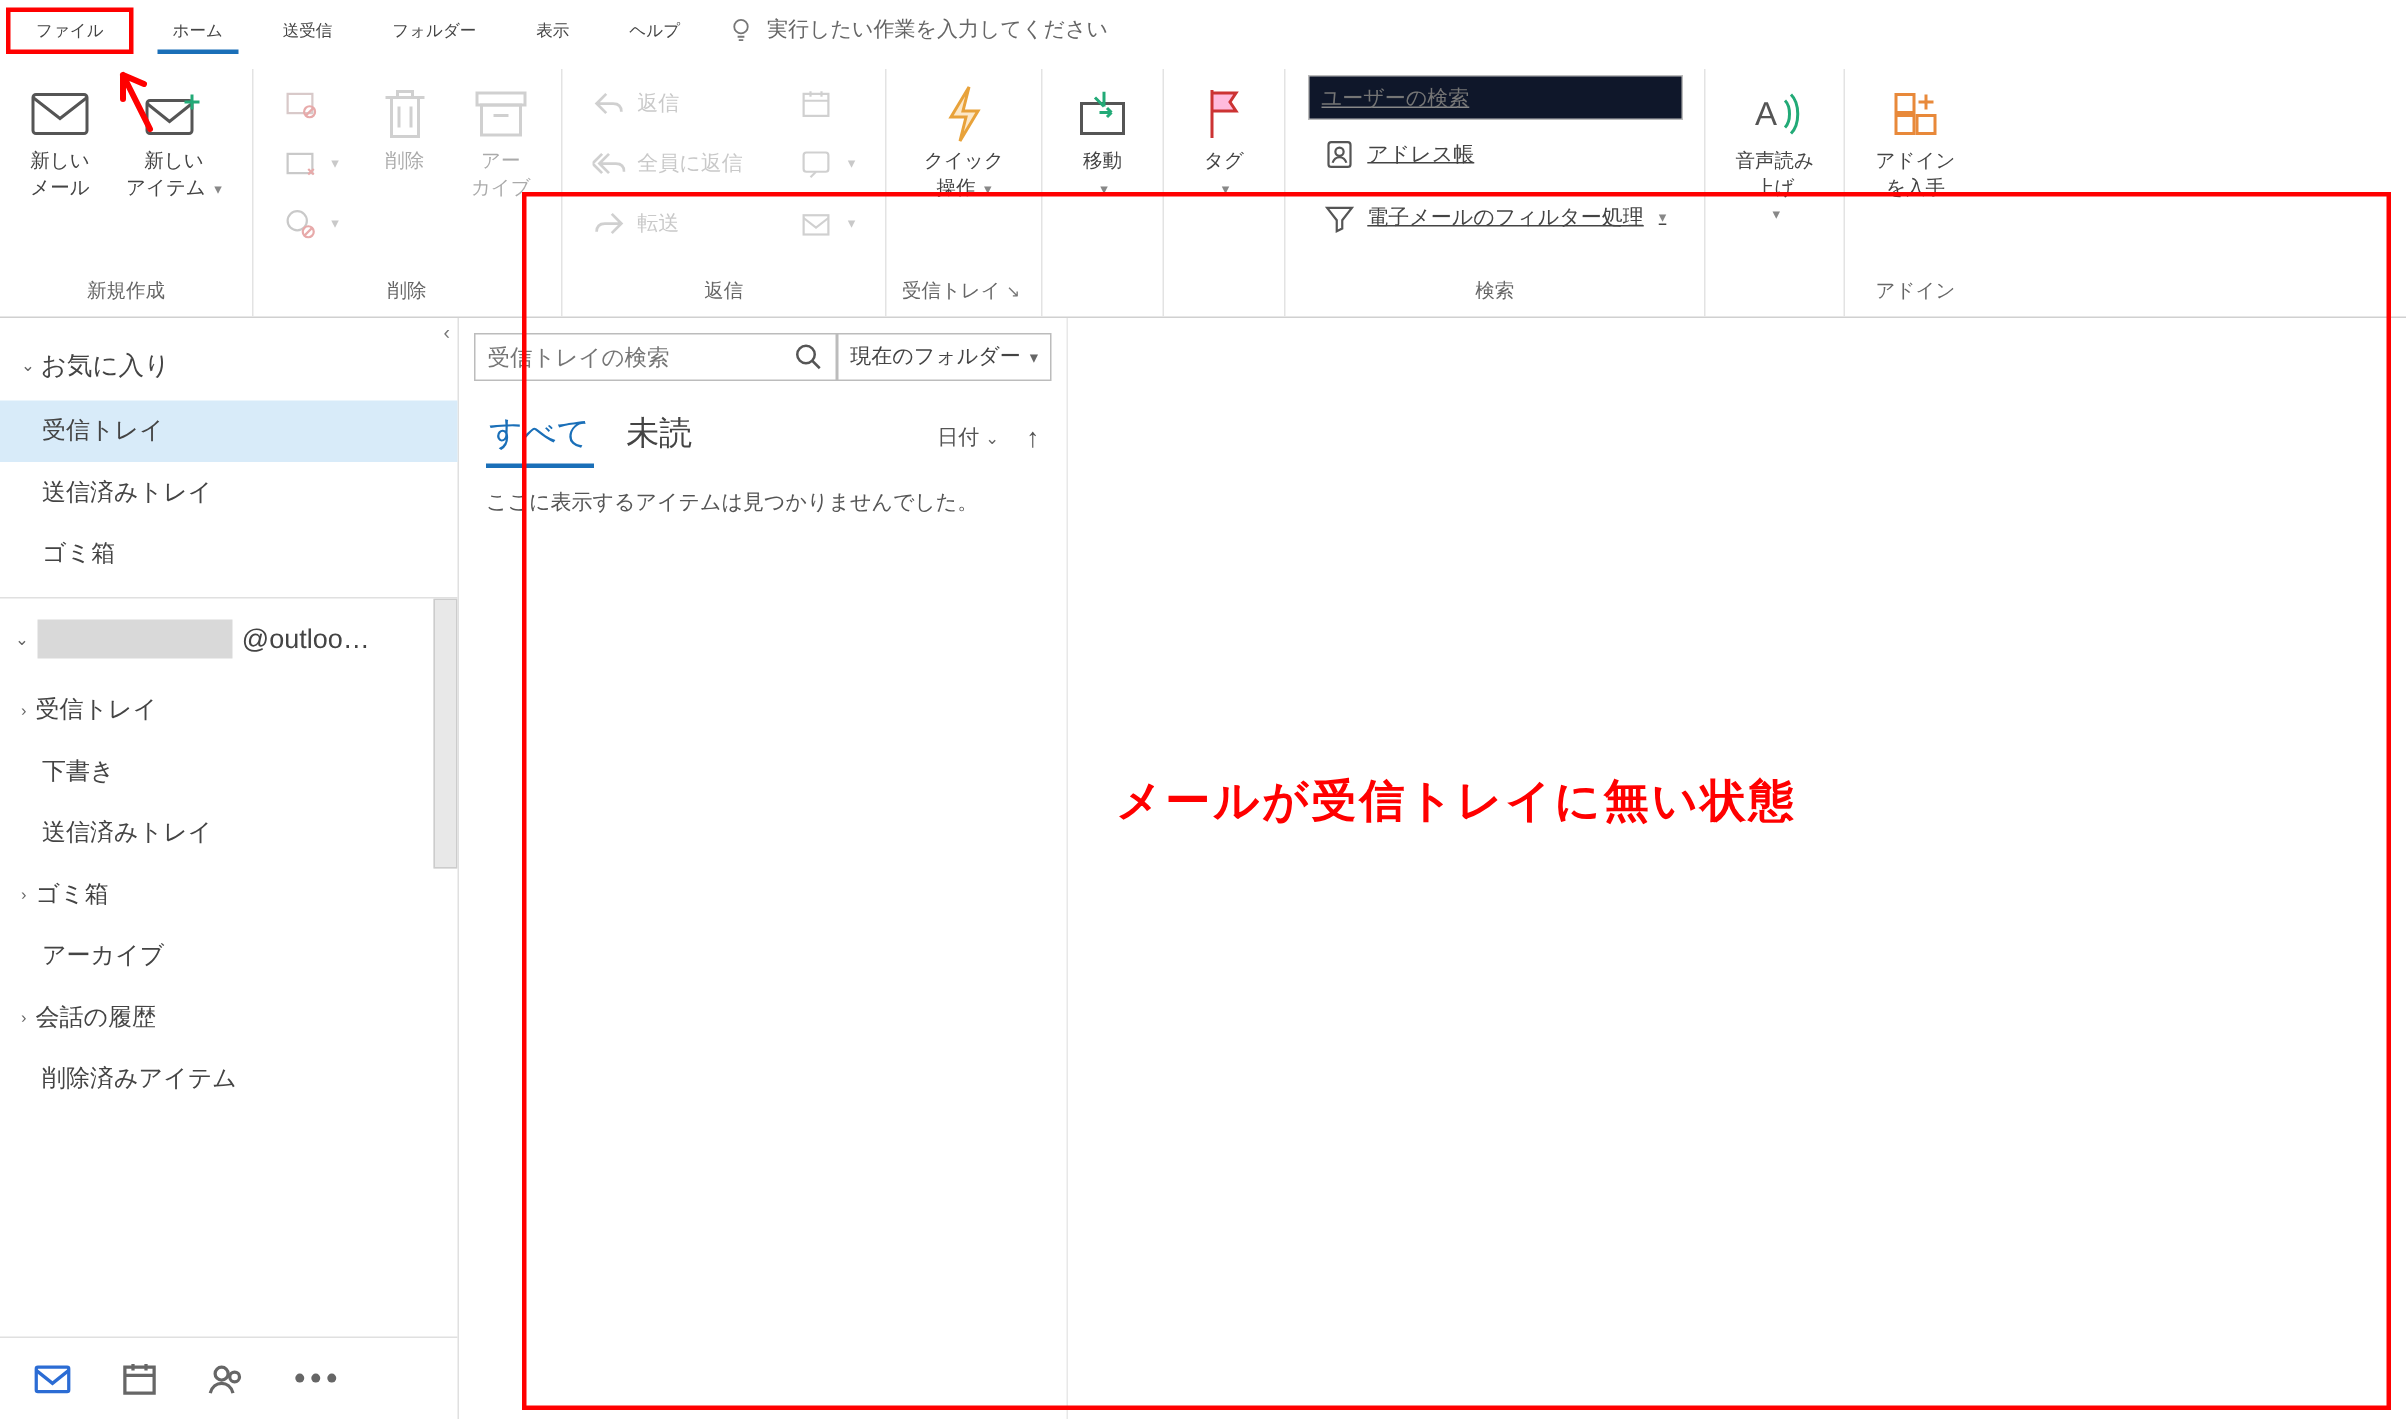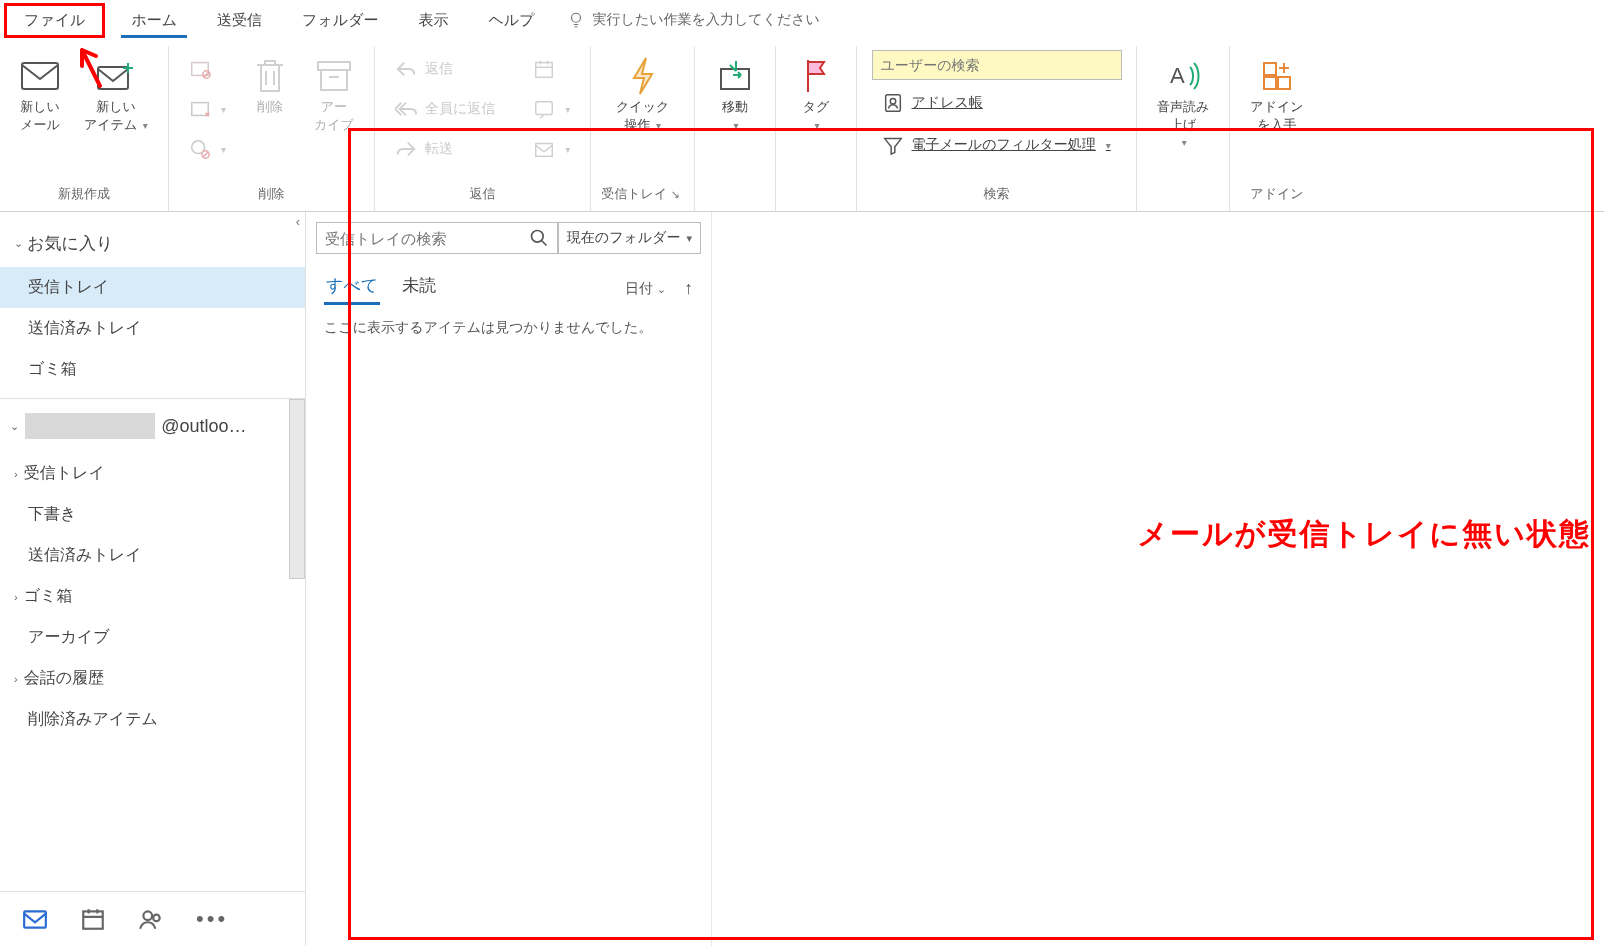--- a/index.html
+++ b/index.html
@@ -1,20 +1,20 @@
 <!DOCTYPE html>
 <html><head>
 <meta charset="utf-8">
 <style>
 * { box-sizing: border-box; margin: 0; padding: 0; font-family: "Meiryo UI", "Yu Gothic UI", sans-serif; }
 body { background: #fff; color: #444; font-size: 14px; width: 1604px; height: 946px; overflow: hidden; position: relative; }
 
 
 .menu-bar { display: flex; align-items: center; height: 40px; padding-left: 4px; gap: 0; }
-.menu-item { padding: 8px 20px; font-size: 15px; cursor: pointer; position: relative; }
+.menu-item { padding: 8px 20px; font-size: 11px; cursor: pointer; position: relative; }
 .menu-item.file { border: 3px solid #ff0000; padding: 5px 17px; margin-right:6px;}
 .menu-item.active { font-weight: 500; }
 .menu-item.active::after { content: ""; position: absolute; left: 10px; right: 10px; bottom: 0px; height: 3px; background: #1a6fb8; }
 .tell-me { display: flex; align-items: center; gap: 8px; padding: 8px 12px; color: #666; }
 .bulb-icon { width: 18px; height: 18px; }
 
 
 .red-arrow { position: absolute; left: 78px; top: 46px; pointer-events: none; }
 
 
@@ -25,21 +25,21 @@
 .ribbon-group-label { font-size: 13px; color: #666; margin-top: auto; padding: 6px 0 4px; }
 .lg-btn { display: flex; flex-direction: column; align-items: center; justify-content: center; padding: 4px 10px; min-width: 60px; cursor: pointer; }
 .lg-btn .icon-slot { height: 44px; display: flex; align-items: center; justify-content: center; }
 .lg-btn .lbl { font-size: 13px; text-align: center; line-height: 1.35; }
 .sm-col { display: flex; flex-direction: column; gap: 2px; }
 .sm-btn { display: flex; align-items: center; gap: 8px; padding: 6px 10px; font-size: 14px; cursor: pointer; color: #888; min-height:38px;}
 .sm-btn.dark { color: #444; text-decoration: underline; }
 .sm-btn svg { width: 22px; height: 22px; }
 .sm-chev { margin-left: 2px; font-size: 10px; color: #888; }
 .qs-launcher { font-size: 11px; color: #777; align-self: flex-end; margin: 0 4px 4px 0; }
-.search-box { width: 250px; height: 30px; border: 1px solid #bcbcbc; padding: 4px 8px; font-size: 14px; color: #888; background:#fef9c3;}
+.search-box { width: 250px; height: 30px; border: 1px solid #bcbcbc; padding: 4px 8px; font-size: 14px; color: #888; background:#0f172a;text-decoration:underline;}
 .dim { opacity: 0.45; }
 
 
 .main { display: flex; height: calc(946px - 40px - 172px); }
 .sidebar { width: 306px; display: flex; flex-direction: column; border-right: 1px solid #e0e0e0; position: relative; }
 .fav-block { padding: 8px 0; }
 .side-head { display: flex; align-items: center; gap: 4px; padding: 12px 14px; font-size: 17px; cursor: pointer; }
 .side-item { padding: 10px 14px 10px 28px; font-size: 16px; cursor: pointer; }
 .side-item.selected { background: #d8ebf9; }
 .acct-block { border-top: 1px solid #e0e0e0; overflow-y: auto; flex: 1; position: relative; }
@@ -52,29 +52,29 @@
 .nav-footer .nicon { width: 26px; height: 26px; cursor: pointer; }
 .collapse-tab { position: absolute; right: -1px; top: 0; font-size: 13px; color: #777; padding: 2px 6px; cursor: pointer;}
 
 
 .list-pane { width: 406px; border-right: 1px solid #e8e8e8; display: flex; flex-direction: column; position: relative; }
 .list-search { display: flex; gap: 0; padding: 10px 10px 8px 10px; }
 .list-search-box { flex: 1; display: flex; align-items: center; border: 1px solid #bcbcbc; height: 32px; padding: 0 8px; justify-content: space-between; }
 .list-search-box input { border: none; outline: none; font-size: 15px; flex: 1; color: #888; }
 .scope-dd { border: 1px solid #bcbcbc; height: 32px; display: flex; align-items: center; padding: 0 8px; font-size: 14px; gap: 6px; cursor: pointer; justify-content: flex-end; }
 .list-tabs { display: flex; align-items: center; gap: 20px; padding: 8px 18px; }
-.list-tab { font-size: 17px; padding: 4px 2px 10px; cursor: pointer; position: relative; }
+.list-tab { font-size: 22px; padding: 4px 2px 10px; cursor: pointer; position: relative; }
 .list-tab.active { color: #1a6fb8; }
 .list-tab.active::after { content: ""; position: absolute; left: 0; right: 0; bottom: 2px; height: 3px; background: #1a6fb8; }
 .list-sort { margin-left: auto; display: flex; align-items: center; gap: 18px; font-size: 14px; color: #555; }
 .empty-msg { padding: 4px 18px 14px; font-size: 14px; color: #555; }
 
 
 .read-pane { flex: 1; position: relative; }
-.anno-box { position: absolute; left: 30px; right: 8px; top: 128px; bottom: 6px; border: 3px solid #ff0000; display: flex; align-items: center; justify-content: flex-end; pointer-events:none; }
+.anno-box { position: absolute; left: 30px; right: 8px; top: 128px; bottom: 6px; border: 3px solid #ff0000; display: flex; align-items: center; justify-content: center; pointer-events:none; }
 .anno-text { color: #ff0000; font-size: 30px; font-weight: 700; letter-spacing: 2px; }
 
 .chev { font-size: 11px; color: #666; }
 svg { flex-shrink: 0; }
 </style>
 </head>
 <body>
 
 <div class="menu-bar">
   <div class="menu-item file">ファイル</div>

